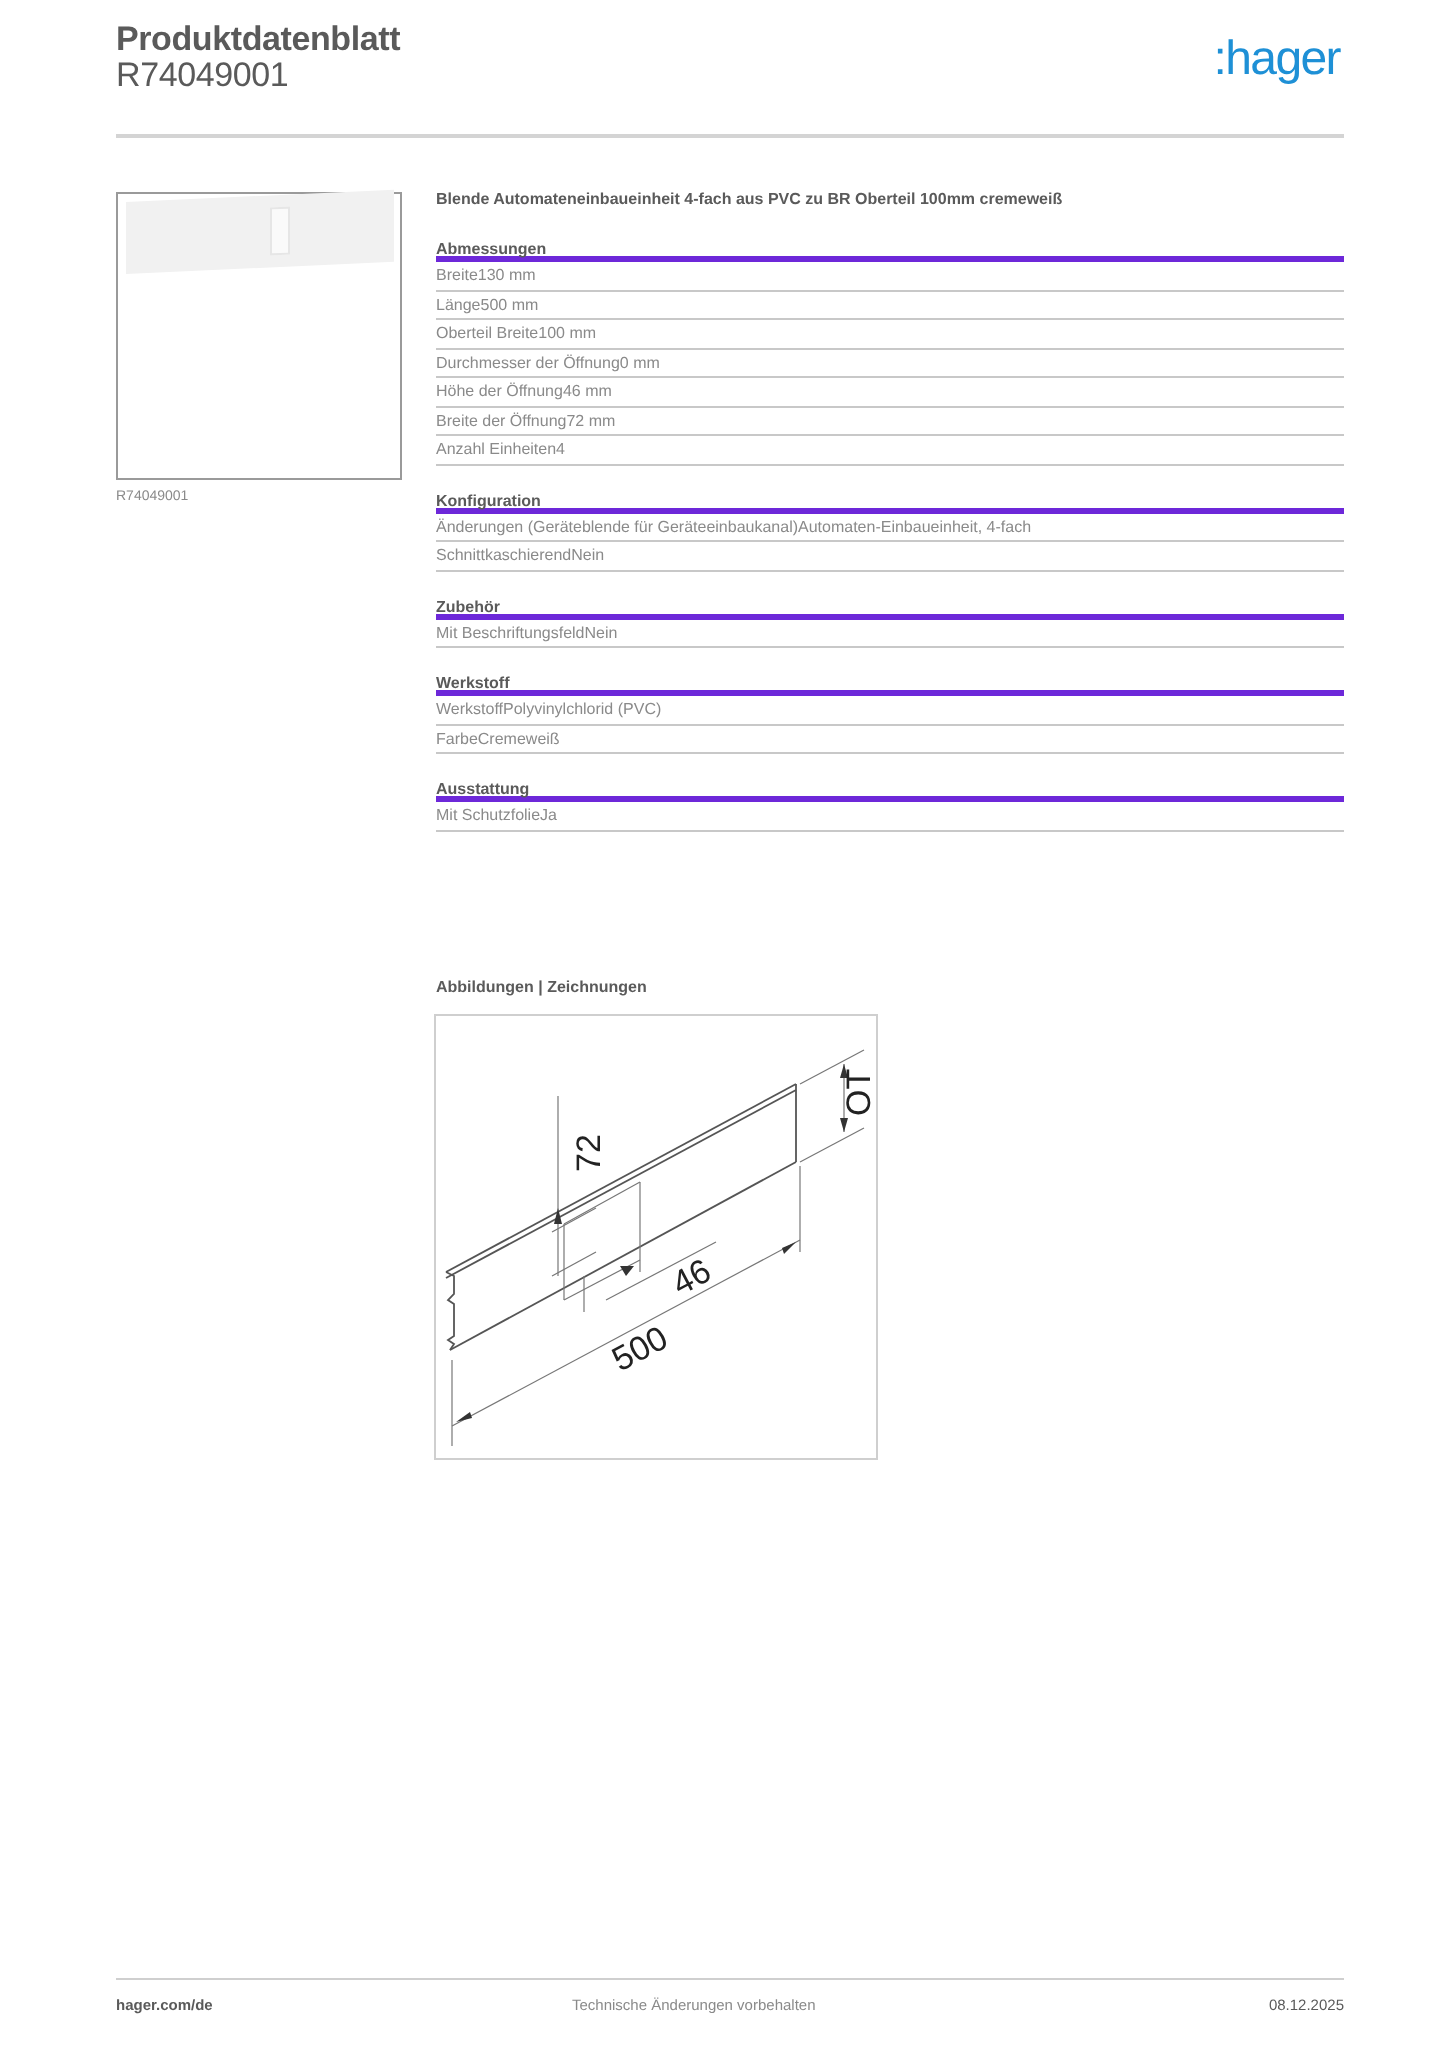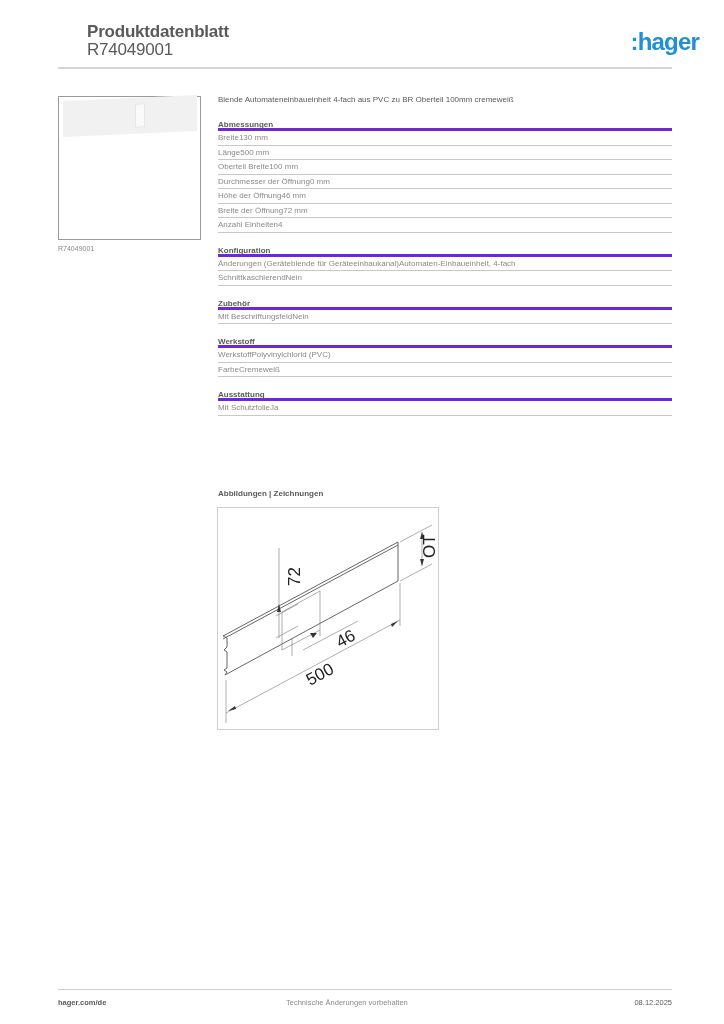--- a/index.html
+++ b/index.html
@@ -1,31 +1,31 @@
 <!DOCTYPE html>
 <html><head>
 <meta charset="utf-8">
 <style>
   * { box-sizing: border-box; margin: 0; padding: 0; }
   html, body { width: 724px; height: 1024px; background: #ffffff; overflow: hidden; }
   body { position: relative; font-family: "Liberation Sans", sans-serif; color: #666; }
 
-  .header { position: absolute; left: 58px; top: 20px; width: 614px; height: 50px; margin-left: 29px; }
+  .header { position: absolute; left: 58px; top: 8px; width: 614px; height: 50px; }
   .doc-title { position: absolute; left: 0; top: 2px; font-size: 17px; font-weight: bold; color: #5a5a5a; letter-spacing: -0.2px; }
   .doc-number { position: absolute; left: 0; top: 20px; font-size: 17px; color: #5a5a5a; letter-spacing: -0.2px; }
-  .logo { position: absolute; right: 2px; top: 8px; font-size: 24px; font-weight: bold; color: #1e90d6; letter-spacing: -0.8px; }
+  .logo { position: absolute; right: 2px; top: 8px; font-size: 24px; font-weight: normal; color: #1e90d6; letter-spacing: -0.8px; }
   .header-rule { position: absolute; left: 58px; top: 67px; width: 614px; height: 2px; background: #d4d4d4; }
 
   .thumb { position: absolute; left: 58px; top: 96px; width: 143px; height: 144px; border: 1px solid #9a9a9a; background: #fff; }
   .thumb-panel { position: absolute; left: 4px; top: 4px; width: 134px; height: 36px; background: #f1f1f1; transform: skewY(-2.6deg); transform-origin: left bottom; }
   .thumb-hole { position: absolute; left: 72px; top: 6px; width: 10px; height: 24px; background: #fafafa; border: 1px solid #e6e6e6; }
   .thumb-caption { position: absolute; left: 58px; top: 245px; font-size: 7px; color: #8a8a8a; }
 
   .content { position: absolute; left: 218px; top: 95px; width: 454px; }
-  .product-desc { font-size: 8px; font-weight: normal; color: #5a5a5a; height: 12px; }
+  .product-desc { font-size: 8px; font-weight: bold; color: #5a5a5a; height: 12px; }
   .tech-heading { font-size: 8px; font-weight: bold; color: #5a5a5a; margin-top: 23px; height: 12px; }
 
   .section { margin-top: 0; }
   .section-title { font-size: 8px; font-weight: bold; color: #5a5a5a; height: 12px; line-height: 12px; border-bottom: 3px solid #6d28d9; }
   .row { display: flex; justify-content: flex-start; height: 14.5px; line-height: 13.5px; border-bottom: 1px solid #c8c8c8; font-size: 8px; color: #8a8a8a; }
   .row .val { text-align: right; }
   .gap { height: 12px; }
 
   .figure-heading { position: absolute; left: 218px; top: 489px; font-size: 8px; font-weight: bold; color: #5a5a5a; }
   .figure-box { position: absolute; left: 217px; top: 507px; width: 222px; height: 223px; border: 1px solid #cfcfcf; background: #fff; }

